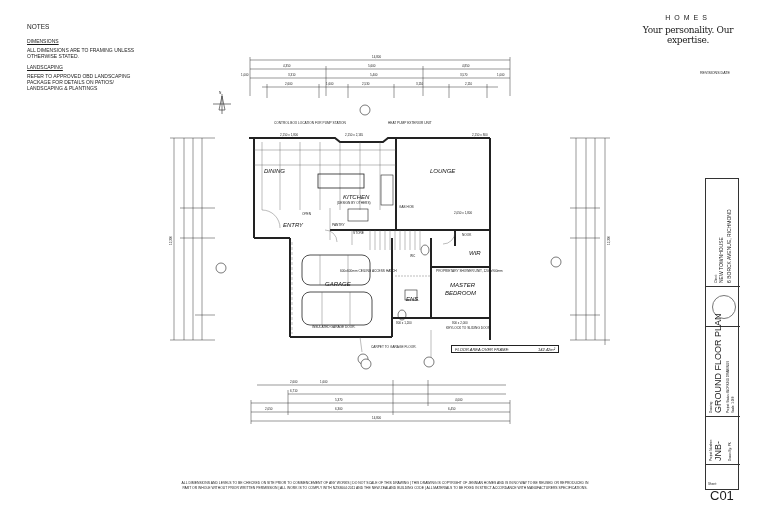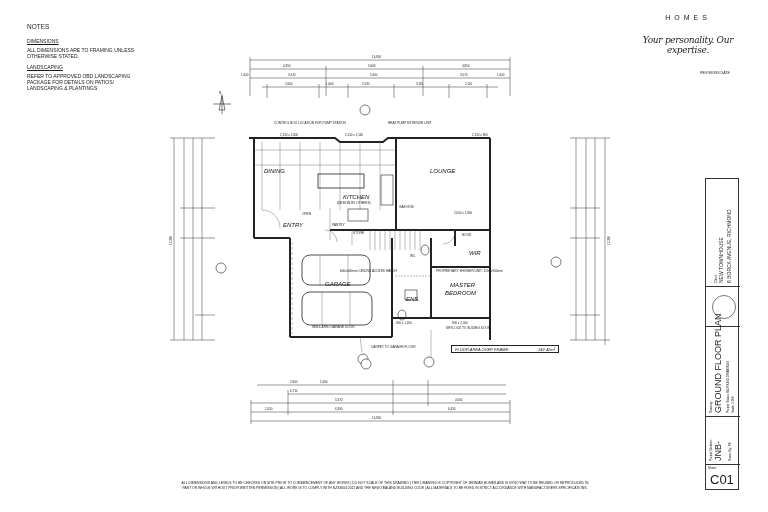--- a/index.html
+++ b/index.html
@@ -6,21 +6,21 @@
   body { width:768px; height:512px; background:#ffffff; position:relative; overflow:hidden;
          font-family:"Liberation Sans", sans-serif; color:#1a1a1a; }
   .abs { position:absolute; }
   .notes { left:27px; top:24px; width:120px; font-size:5px; line-height:6px; }
   .notes .h { font-size:6.5px; margin-bottom:8px; }
   .notes .u { text-decoration:underline; margin-bottom:3px; }
   .notes .p { margin-bottom:5px; }
   .brand { left:628px; top:14px; width:120px; text-align:center; }
   .brand .name { font-size:30px; letter-spacing:-0.5px; line-height:30px; color:#111; }
   .brand .sub { font-size:7px; letter-spacing:4px; margin-top:0px; }
-  .brand .tag { font-family:"DejaVu Serif", serif; font-style:italic; font-size:9px; margin-top:14px; letter-spacing:-0.3px; }
+  .brand .tag { font-family:"DejaVu Serif", serif; font-size:9px; margin-top:4px; letter-spacing:-0.3px; }
   .rev { left:700px; top:71px; font-size:3.6px; }
   .plan { left:0; top:0; width:768px; height:512px; }
   .room { font-size:6px; font-style:italic; fill:#111; }
   .small { font-size:3.2px; fill:#222; }
   .dim { font-size:3px; fill:#222; }
   .area { left:451px; top:345px; width:108px; height:8px; border:0.6px solid #222; font-size:4px; line-height:8px; padding:0 3px; box-sizing:border-box; display:flex; justify-content:space-between; font-style:italic; }
   .footer { left:120px; top:481px; width:530px; font-size:3.4px; line-height:5px; text-align:center; color:#222; }
   .titleblock { left:705px; top:178px; width:34px; height:312px; border:0.8px solid #333; box-sizing:border-box; }
   .tb-cell { position:absolute; left:0; width:34px; border-bottom:0.8px solid #333; box-sizing:border-box; }
   .vert { position:absolute; transform-origin:left top; transform:rotate(-90deg); white-space:nowrap; }
@@ -257,17 +257,17 @@
     <div class="vert" style="left:3px;top:86px;font-size:3px;">Drawing:</div>
     <div class="vert" style="left:7px;top:86px;font-size:9px;">GROUND FLOOR PLAN</div>
     <div class="vert" style="left:20px;top:86px;font-size:3px;">Project Status: WORKING DRAWINGS</div>
     <div class="vert" style="left:25px;top:86px;font-size:3px;">Scale: 1:100</div>
   </div>
   <div class="tb-cell" style="top:238px;height:48px;">
     <div class="vert" style="left:3px;top:44px;font-size:3px;">Project Number:</div>
     <div class="vert" style="left:7px;top:44px;font-size:9px;">JNB-</div>
     <div class="vert" style="left:22px;top:44px;font-size:3px;">Drawn By: PK</div>
   </div>
-  <div class="tb-cell" style="top:286px;height:26px;border-bottom:none;">
+  <div class="tb-cell" style="top:302px;height:26px;border-bottom:none;">
     <div style="position:absolute;left:2px;top:1px;font-size:3px;">Sheet:</div>
     <div class="c01" style="position:absolute;left:4px;top:7px;">C01</div>
   </div>
 </div>
 
 </body></html>

